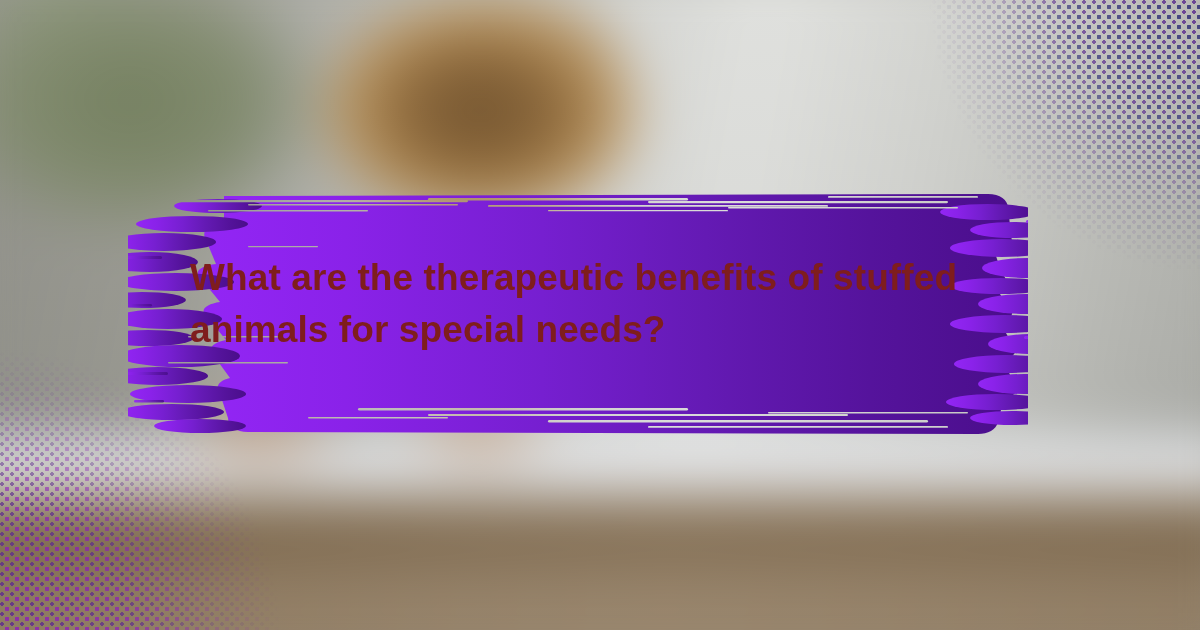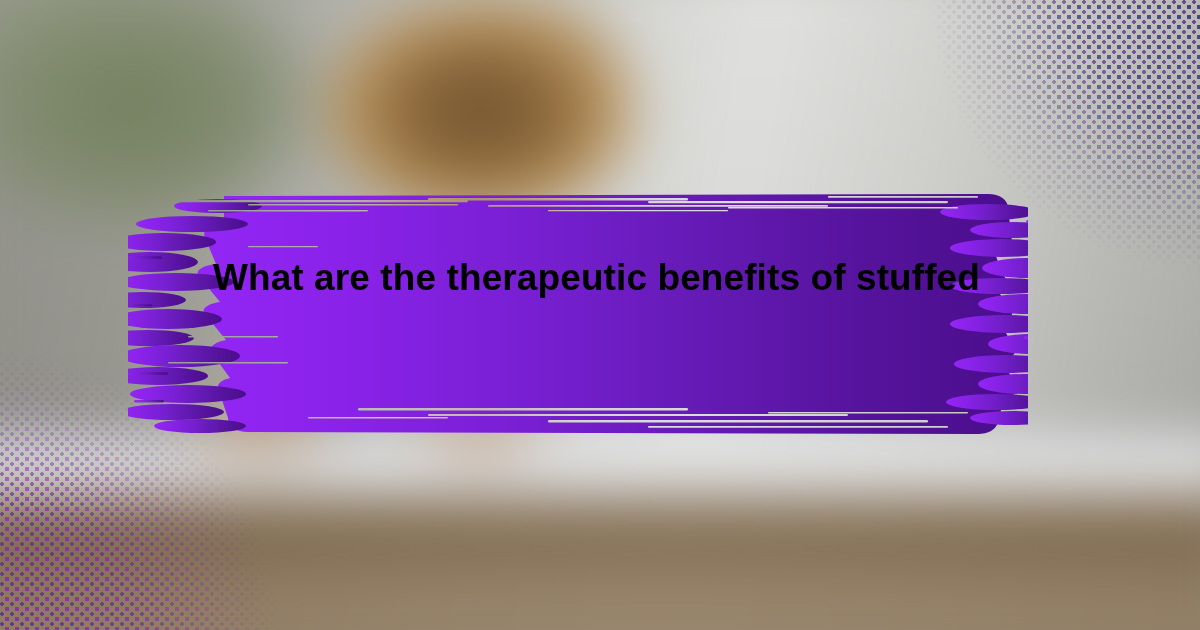--- a/index.html
+++ b/index.html
@@ -121,22 +121,22 @@
     height: 100%;
     display: block;
   }
 
   
   #headline {
     position: absolute;
     left: 190px;
     top: 252px;
     width: 790px;
-    text-align: right;
-    color: #000000;
+    text-align: left;
+    color: #7f1d1d;
     font-family: "Liberation Sans", sans-serif;
     font-size: 37px;
     font-weight: 600;
     line-height: 52px;
     letter-spacing: 0.1px;
     z-index: 5;
     -webkit-font-smoothing: antialiased;
   }
   #headline .line {
     display: block;
@@ -269,15 +269,16 @@
           <rect x="902" y="92" width="36" height="2.6" rx="1.3"></rect>
           <rect x="896" y="150" width="46" height="3" rx="1.5"></rect>
           <rect x="900" y="206" width="34" height="2.4" rx="1.2"></rect>
         </g>
       </g>
     </svg>
   </div>
 
   <div id="headline">
     <span class="line">What are the therapeutic benefits of stuffed</span>
+    <span class="line">animals for special needs?</span>
   </div>
 
 </div>
 
 </body></html>

